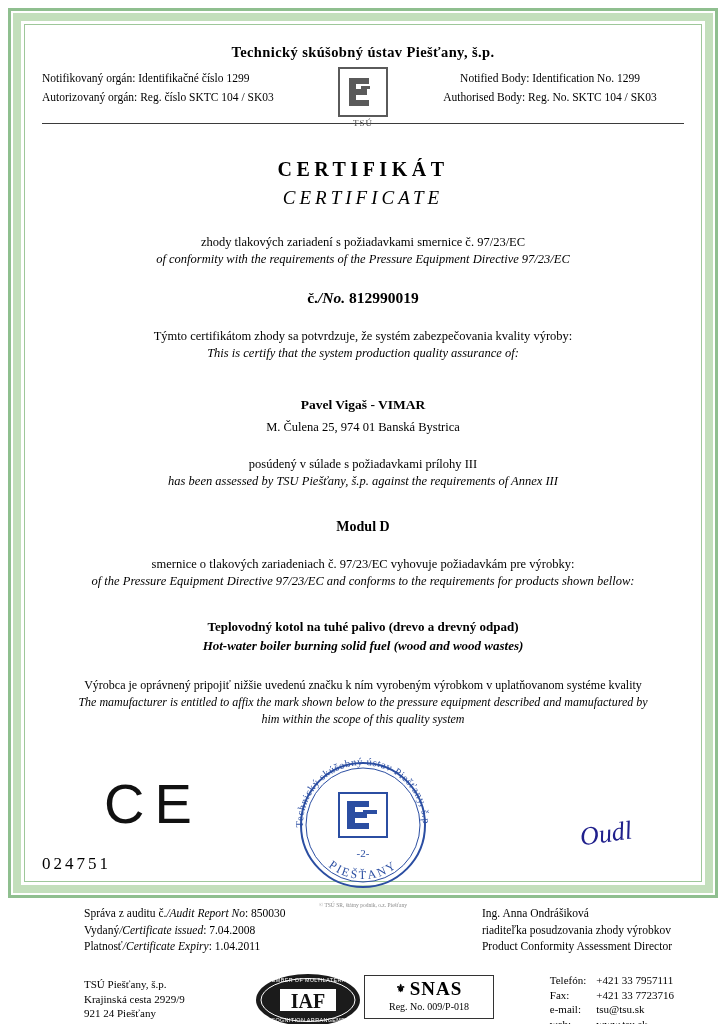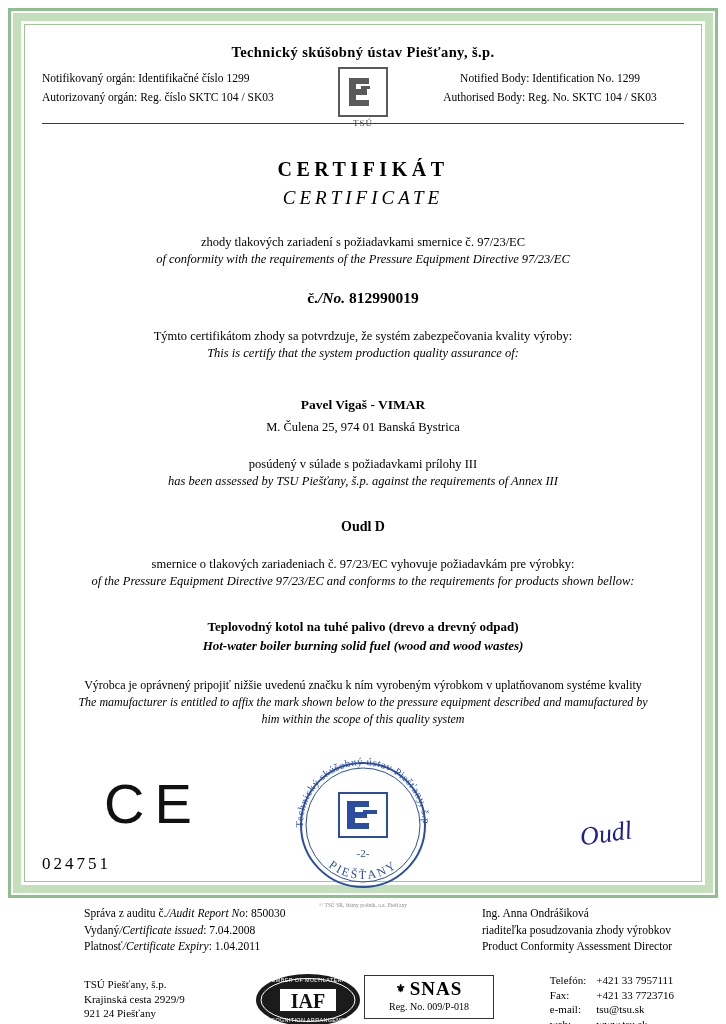--- a/index.html
+++ b/index.html
@@ -324,21 +324,21 @@
     </div>
 
     <div class="subject-name">Pavel Vigaš - VIMAR</div>
     <div class="subject-addr">M. Čulena 25, 974 01 Banská Bystrica</div>
 
     <div class="blk">
       <div class="ln-sk">posúdený v súlade s požiadavkami prílohy III</div>
       <div class="ln-en">has been assessed by TSU Piešťany, š.p. against the requirements of Annex III</div>
     </div>
 
-    <div class="modul">Oudl D</div>
+    <div class="modul">Modul D</div>
 
     <div class="blk">
       <div class="ln-sk">smernice o tlakových zariadeniach č. 97/23/EC vyhovuje požiadavkám pre výrobky:</div>
       <div class="ln-en">of the Pressure Equipment Directive 97/23/EC and conforms to the requirements for products shown bellow:</div>
     </div>
 
     <div class="product-sk">Teplovodný kotol na tuhé palivo (drevo a drevný odpad)</div>
     <div class="product-en">Hot-water boiler burning solid fuel (wood and wood wastes)</div>
 
     <div class="mark-note">

